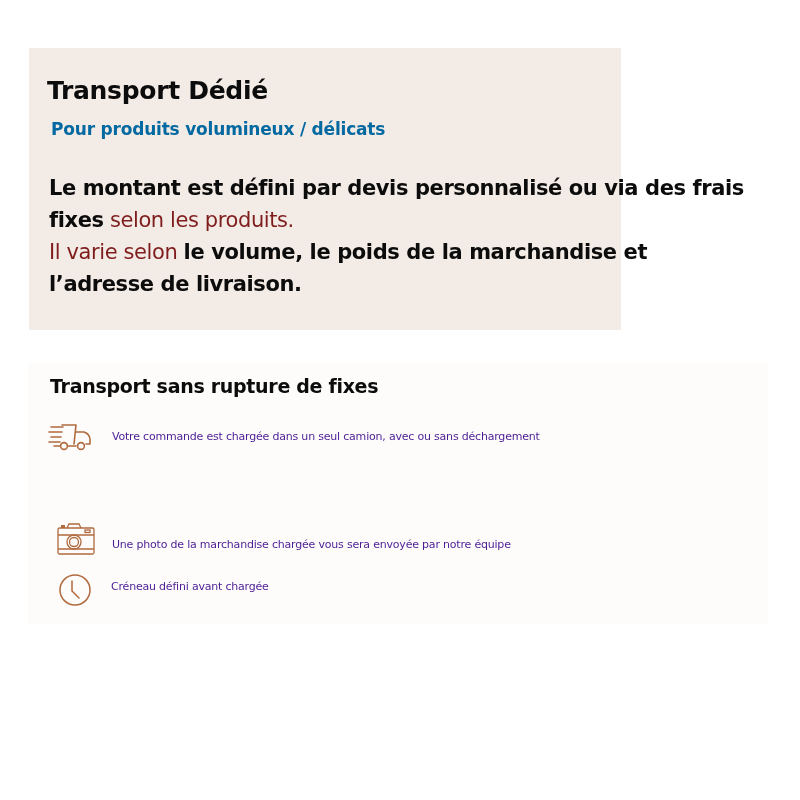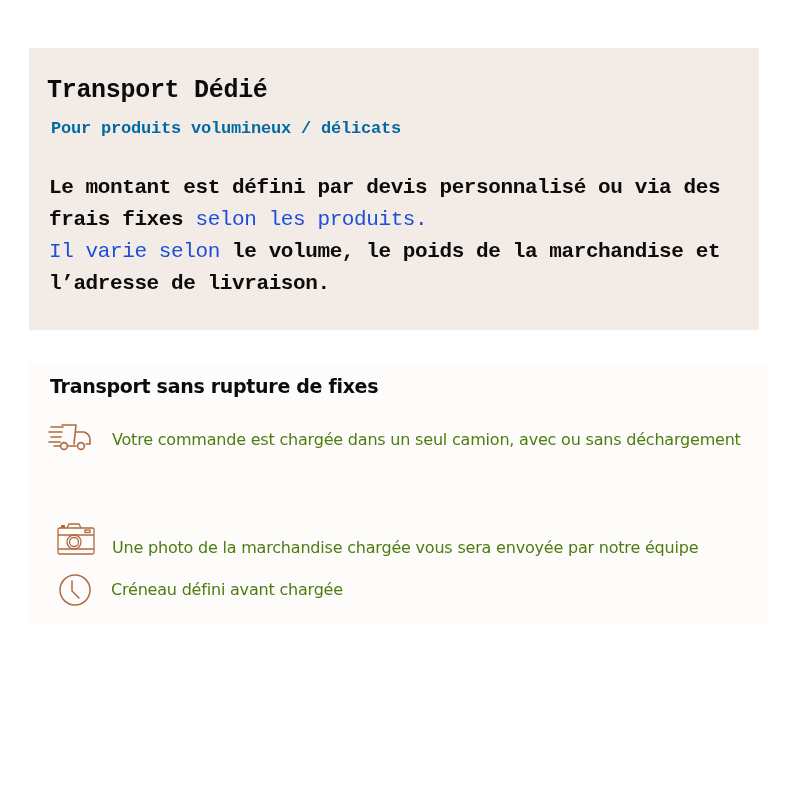--- a/index.html
+++ b/index.html
@@ -12,24 +12,23 @@
       height: 800px;
       position: relative;
       font-family: "DejaVu Sans", "Liberation Sans", sans-serif;
       color: #111111;
       overflow: hidden;
     }
     .top-panel {
       position: absolute;
       left: 29px;
       top: 48px;
-      width: 730px;
+      width: 592px;
       height: 282px;
       background: #f3ebe6;
-      font-family: Liberation Mono, monospace;
     }
     .top-title {
       position: absolute;
       left: 18px;
       top: 28px;
       font-size: 25px;
       font-weight: bold;
       letter-spacing: -0.3px;
       color: #0c0c0c;
       white-space: nowrap;
@@ -48,21 +47,21 @@
       position: absolute;
       left: 20px;
       top: 124px;
       width: 700px;
       font-size: 21px;
       line-height: 32px;
       color: #0c0c0c;
       letter-spacing: -0.4px;
     }
     .top-body b { font-weight: bold; }
-    .top-body .light { font-weight: normal; color: #1d4ed8; }
+    .top-body .light { font-weight: normal; color: #7f1d1d; }
 
     .bottom-panel {
       position: absolute;
       left: 28px;
       top: 362px;
       width: 740px;
       height: 262px;
       background: #fdfcfb;
     }
     .section-title {
@@ -72,22 +71,22 @@
       color: #0c0c0c;
       white-space: nowrap;
       letter-spacing: -0.3px;
     }
     .feature-icon {
       position: absolute;
       display: block;
     }
     .feature-text {
       position: absolute;
-      font-size: 16px;
-      color: #4d7c0f;
+      font-size: 11px;
+      color: #4c1d95;
       white-space: nowrap;
       letter-spacing: -0.2px;
     }
   </style>
 </head>
 <body>
 
 <div class="top-panel">
   <div class="top-title">Transport Dédié</div>
   <div class="top-subtitle">Pour produits volumineux / délicats</div>

